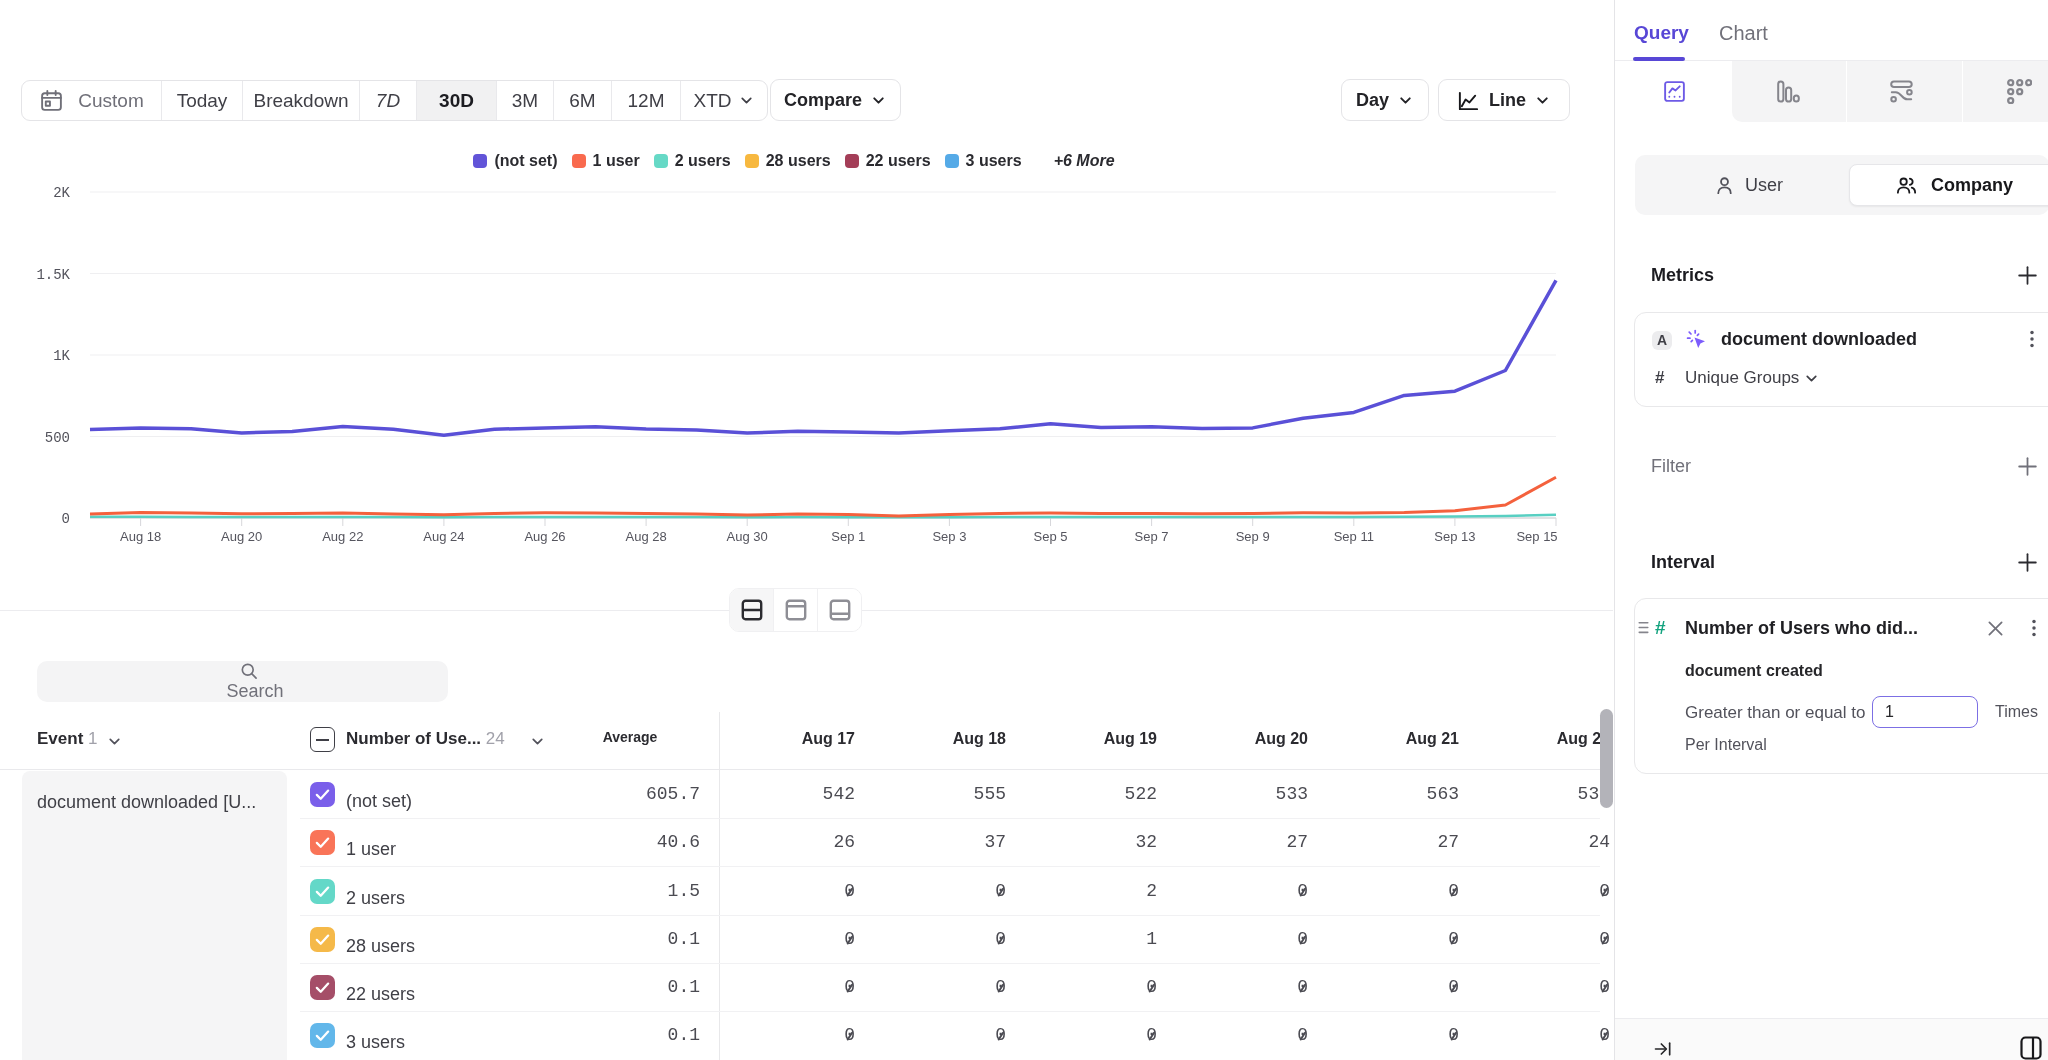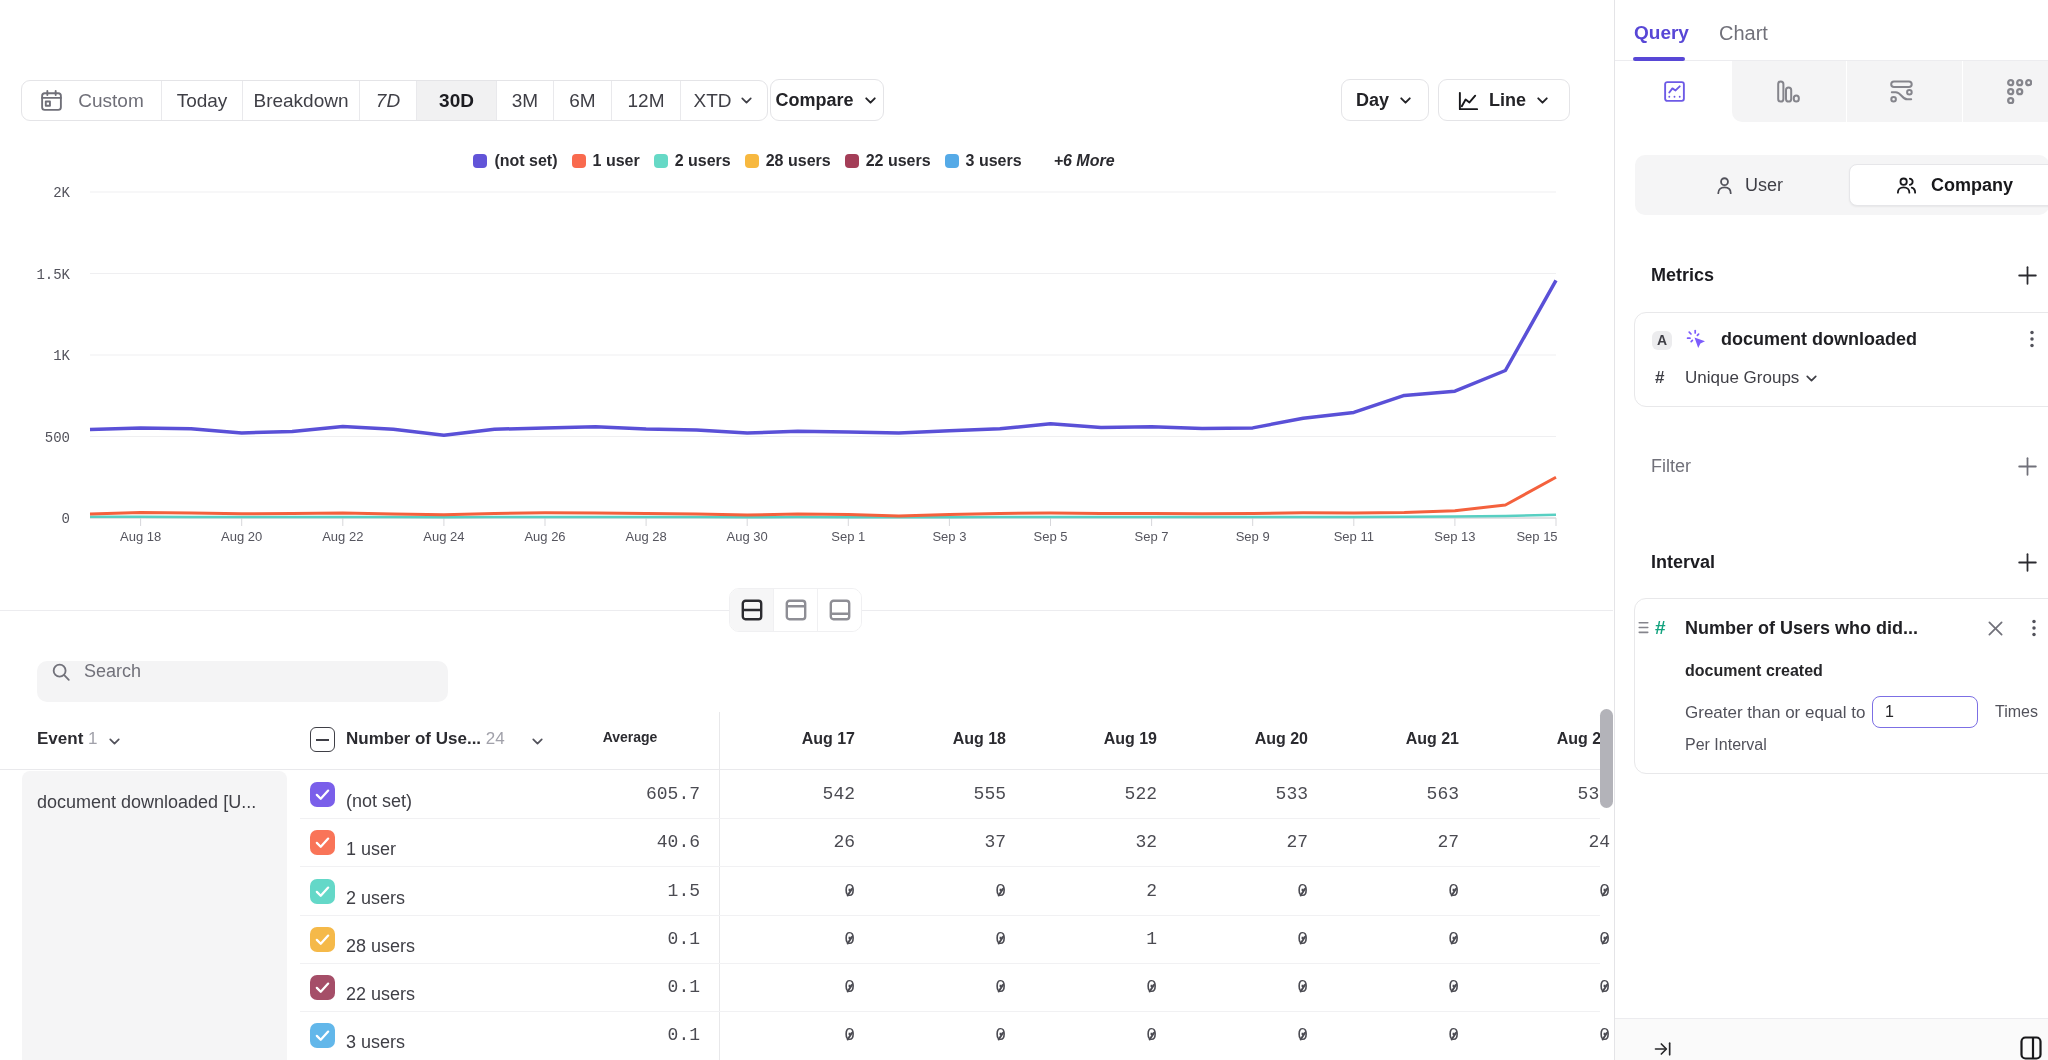--- a/index.html
+++ b/index.html
@@ -17,21 +17,21 @@
 #legend .item { display:flex; align-items:center; margin:0 7px; }
 #legend .sq { width:14px; height:14px; border-radius:4px; margin-right:7px; }
 #legend .lab { font-size:16px; font-weight:bold; color:#2b2b30; }
 
 #hdiv { position:absolute; left:0; top:610px; width:1613px; height:1px; background:#ececef; }
 #toggle { position:absolute; left:729px; top:588px; width:133px; height:44px; background:#fff; border:1px solid #f0f0f2; border-radius:10px; display:flex; overflow:hidden; }
 #toggle .t { flex:1; display:flex; align-items:center; justify-content:center; border-right:1px solid #f0f0f2; background:#fff; }
 #toggle .t:last-child { border-right:none; }
 #toggle .t.active { background:#f6f6f7; }
 
-#search { position:absolute; left:37px; top:661px; width:411px; height:41px; background:#f4f4f5; border-radius:10px; display:flex; align-items:flex-start; padding-left:13px; }
+#search { position:absolute; left:37px; top:661px; width:411px; height:41px; background:#f4f4f5; border-radius:10px; display:flex; align-items:center; padding-left:13px;flex-direction:column; }
 #search .txt { color:#71717a; font-size:18px; margin-left:12px; }
 
 .th { position:absolute; font-size:16px; font-weight:bold; color:#2b2b30; }
 .num { position:absolute; font-family:"Liberation Mono",monospace; font-size:18px; color:#4b4b52; text-align:right; }
 .rowlab { position:absolute; font-size:18px; color:#3f3f46;margin-top:7px; }
 .rowline { position:absolute; left:300px; width:1300px; height:1px; background:#f1f1f3; }
 .cb { position:absolute; left:310px; width:25px; height:25px; border-radius:7px; }
 .cb svg { position:absolute; left:3px; top:4px; }
 #vdiv { position:absolute; left:719px; top:712px; width:1px; height:348px; background:#e8e8ea; }
 #leftsel { position:absolute; left:22px; top:771px; width:265px; height:289px; background:#f5f5f6; border-radius:8px 8px 0 0; }
@@ -70,21 +70,21 @@
   <div class="seg" style="width:80px; background:#f1f1f2; font-weight:bold; color:#1c1c21;">30D</div>
   <div class="seg" style="width:57px;">3M</div>
   <div class="seg" style="width:58px;">6M</div>
   <div class="seg" style="width:69px;">12M</div>
   <div class="seg" style="width:86px;">XTD
     <svg width="17" height="17" viewBox="0 0 16 16" fill="none" stroke="#3f3f46" stroke-width="1.6" stroke-linecap="round" stroke-linejoin="round" style="margin-left:6px;">
           <polyline points="4,6 8,10 12,6"></polyline>
         </svg>
   </div>
 </div>
-<div class="btn" style="left:770px; top:79px; width:114px;">Compare
+<div class="btn" style="left:770px; top:79px; width:131px;">Compare
   <svg width="17" height="17" viewBox="0 0 16 16" fill="none" stroke="#232327" stroke-width="1.8" stroke-linecap="round" stroke-linejoin="round" style="margin-left:8px;">
         <polyline points="4,6 8,10 12,6"></polyline>
       </svg>
 </div>
 <div class="btn" style="left:1341px; top:79px; width:88px;">Day
   <svg width="17" height="17" viewBox="0 0 16 16" fill="none" stroke="#232327" stroke-width="1.8" stroke-linecap="round" stroke-linejoin="round" style="margin-left:8px;">
         <polyline points="4,6 8,10 12,6"></polyline>
       </svg>
 </div>
 <div class="btn" style="left:1438px; top:79px; width:132px;">

